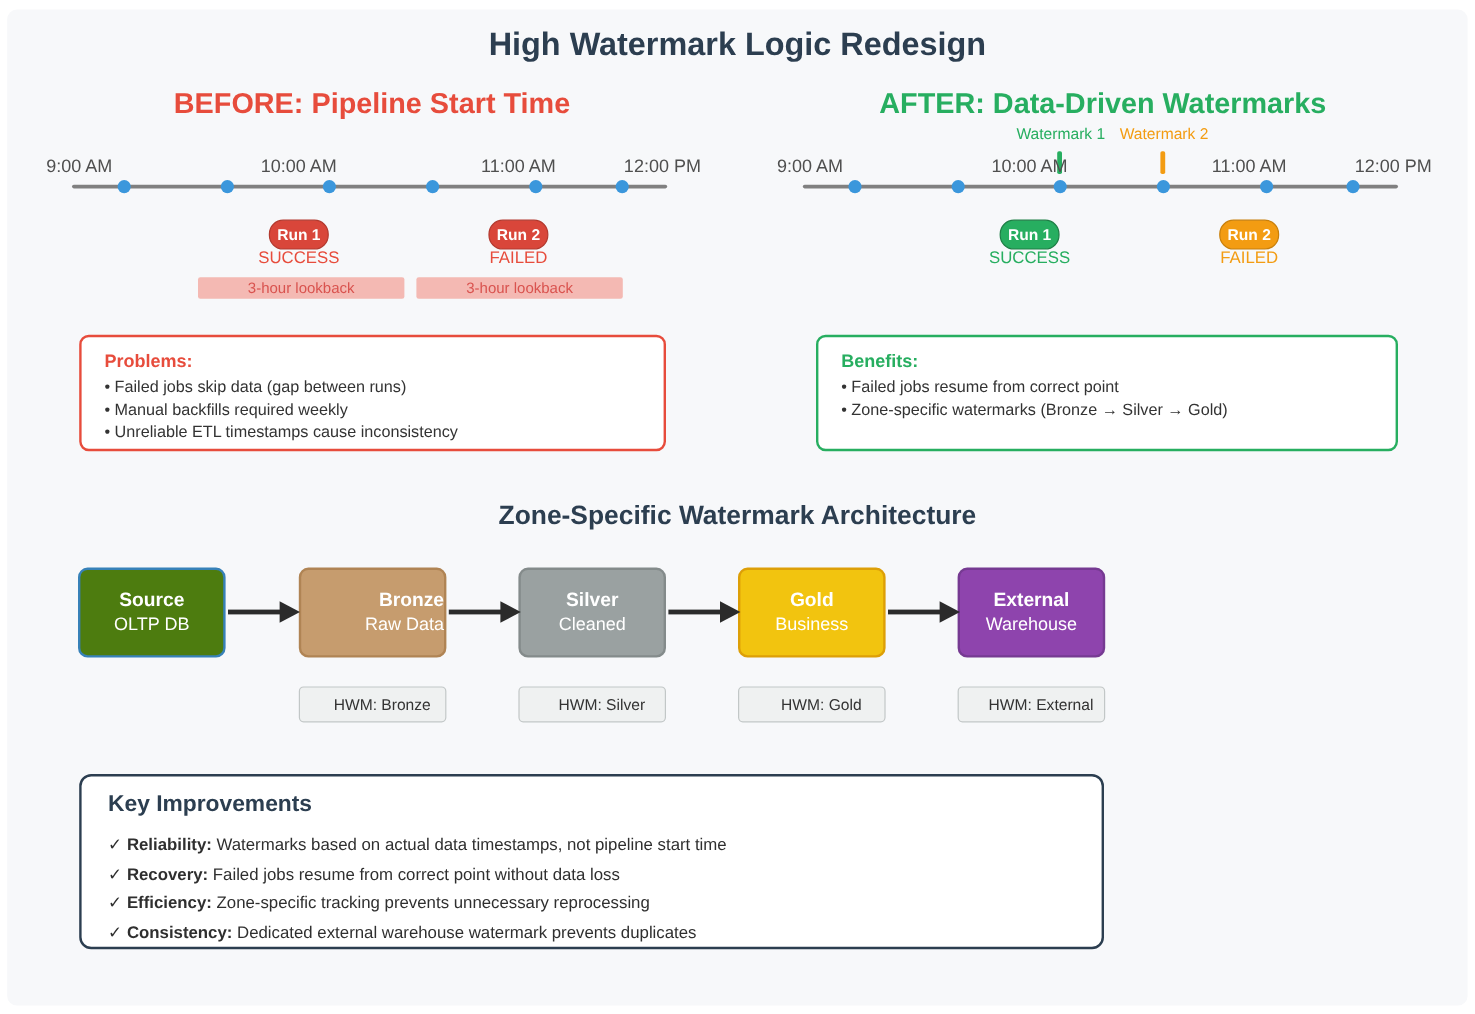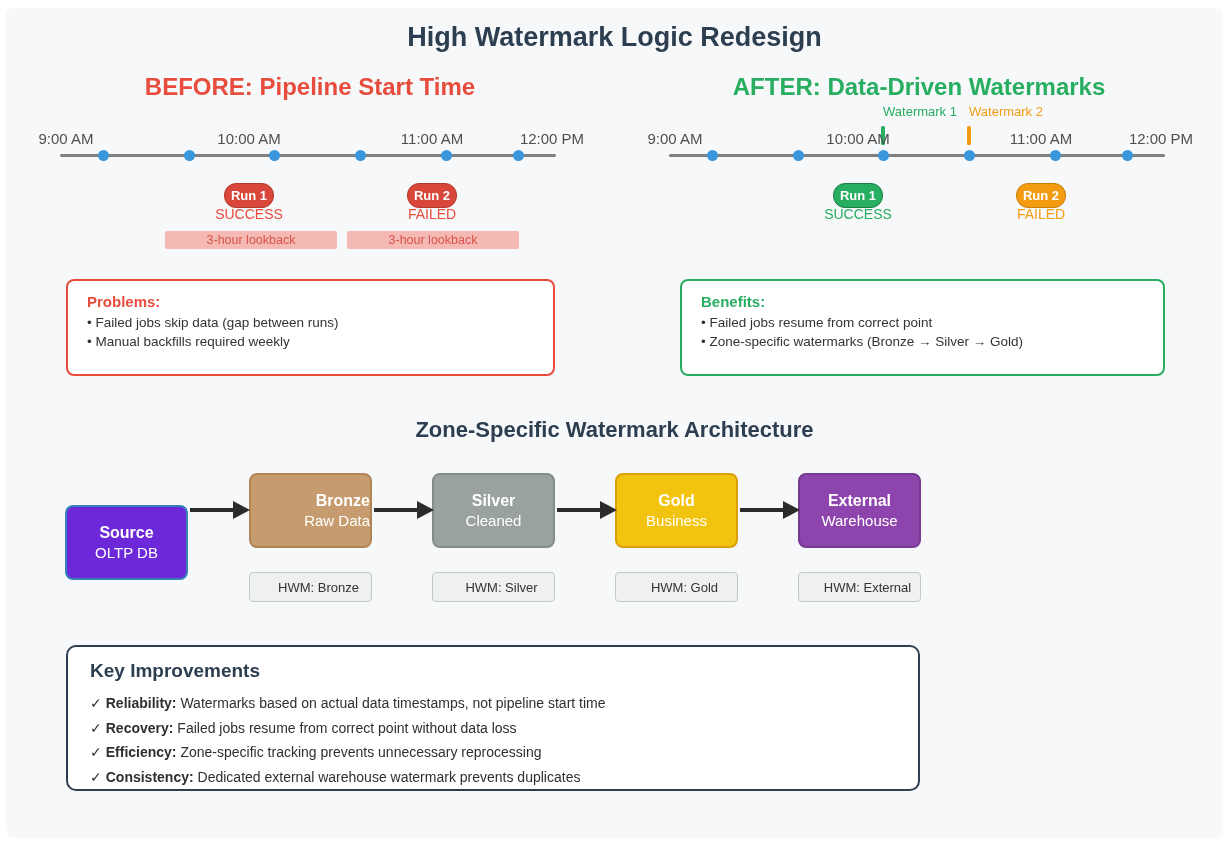--- a/index.html
+++ b/index.html
@@ -23,36 +23,36 @@
   .tl-dot{top:150px;width:11px;height:11px;border-radius:50%;background:var(--dot-blue);}
   .run-box{top:183px;width:50px;height:25px;border-radius:12px;color:#fff;font-size:13px;font-weight:bold;
     display:flex;align-items:center;justify-content:center;}
   .run-red{background:var(--red-fill);border:1.5px solid var(--red-dark);}
   .run-green{background:var(--green);border:1.5px solid var(--green-dark);}
   .run-orange{background:var(--orange);border:1.5px solid var(--orange-dark);}
   .run-status{top:206px;font-size:14px;}
   .st-red{color:var(--red);} .st-green{color:var(--green);} .st-orange{color:var(--orange);}
   .lookback{top:231px;height:18px;background:#f4b9b3;color:#d9534f;font-size:12.5px;
     display:flex;align-items:center;justify-content:center;border-radius:2px;}
-  .wm-label{top:104px;font-size:13px;margin-left:36px;}
+  .wm-label{top:104px;font-size:13px;}
   .wm-1{color:var(--green);} .wm-2{color:var(--orange);}
   .wm-tick{top:126px;width:4px;height:19px;border-radius:1.5px;}
   .wm-tick-green{background:var(--green);} .wm-tick-orange{background:var(--orange);}
   .callout{top:279px;height:97px;background:#fff;border-radius:8px;padding:12px 19px;}
   .callout-red{border:2px solid var(--red);}
   .callout-green{border:2px solid var(--green);}
   .callout-title{font-size:15px;font-weight:bold;margin-bottom:4px;}
   .ct-red{color:var(--red);} .ct-green{color:var(--green);}
   .callout-item{font-size:13.5px;color:var(--ink);line-height:18.5px;}
   .arch-heading{top:417px;left:0;width:100%;text-align:center;font-size:22px;font-weight:bold;color:var(--navy);}
   .node{top:473px;width:123px;height:75px;border-radius:8px;color:#fff;text-align:center;
     display:flex;flex-direction:column;align-items:center;justify-content:center;gap:2px;}
   .node .t{font-size:16px;font-weight:bold;}
   .node .s{font-size:15px;}
-  .node-source{background:#6d28d9;border:2px solid #3781b8;margin-top:32px;}
+  .node-source{background:#4d7c0f;border:2px solid #3781b8;}
   .node-bronze{background:#c69c6e;border:2px solid #b08454;}
   .node-silver{background:#9aa1a1;border:2px solid #848b8b;}
   .node-gold{background:#f2c40f;border:2px solid #dd9f07;}
   .node-external{background:#8e44ad;border:2px solid #763a92;}
   .arrow-shaft{top:508px;height:4px;background:#2b2b2b;}
   .arrow-head{top:501px;width:0;height:0;border-top:9px solid transparent;
     border-bottom:9px solid transparent;border-left:17px solid #2b2b2b;}
   .hwm{top:572px;width:123px;height:30px;background:#eff1f1;border:1px solid #c2c7c7;border-radius:4px;
     font-size:13px;color:#333;display:flex;align-items:center;justify-content:center;padding-left:16px;}
   .key-box{left:66px;top:645px;width:854px;height:146px;background:#fff;border:2px solid var(--navy);
@@ -112,20 +112,21 @@
 
   <div class="abs run-box run-green" style="left:833px;">Run 1</div>
   <div class="abs cx run-status st-green" style="left:858px;">SUCCESS</div>
   <div class="abs run-box run-orange" style="left:1016px;">Run 2</div>
   <div class="abs cx run-status st-orange" style="left:1041px;">FAILED</div>
 
   <div class="abs callout callout-red" style="left:66px;width:489px;">
     <div class="callout-title ct-red">Problems:</div>
     <div class="callout-item">• Failed jobs skip data (gap between runs)</div>
     <div class="callout-item">• Manual backfills required weekly</div>
+    <div class="callout-item">• Unreliable ETL timestamps cause inconsistency</div>
   </div>
   <div class="abs callout callout-green" style="left:680px;width:485px;">
     <div class="callout-title ct-green">Benefits:</div>
     <div class="callout-item">• Failed jobs resume from correct point</div>
     <div class="callout-item">• Zone-specific watermarks (Bronze → Silver → Gold)</div>
   </div>
 
   <div class="abs arch-heading">Zone-Specific Watermark Architecture</div>
 
   <div class="abs node node-source" style="left:65px;">

